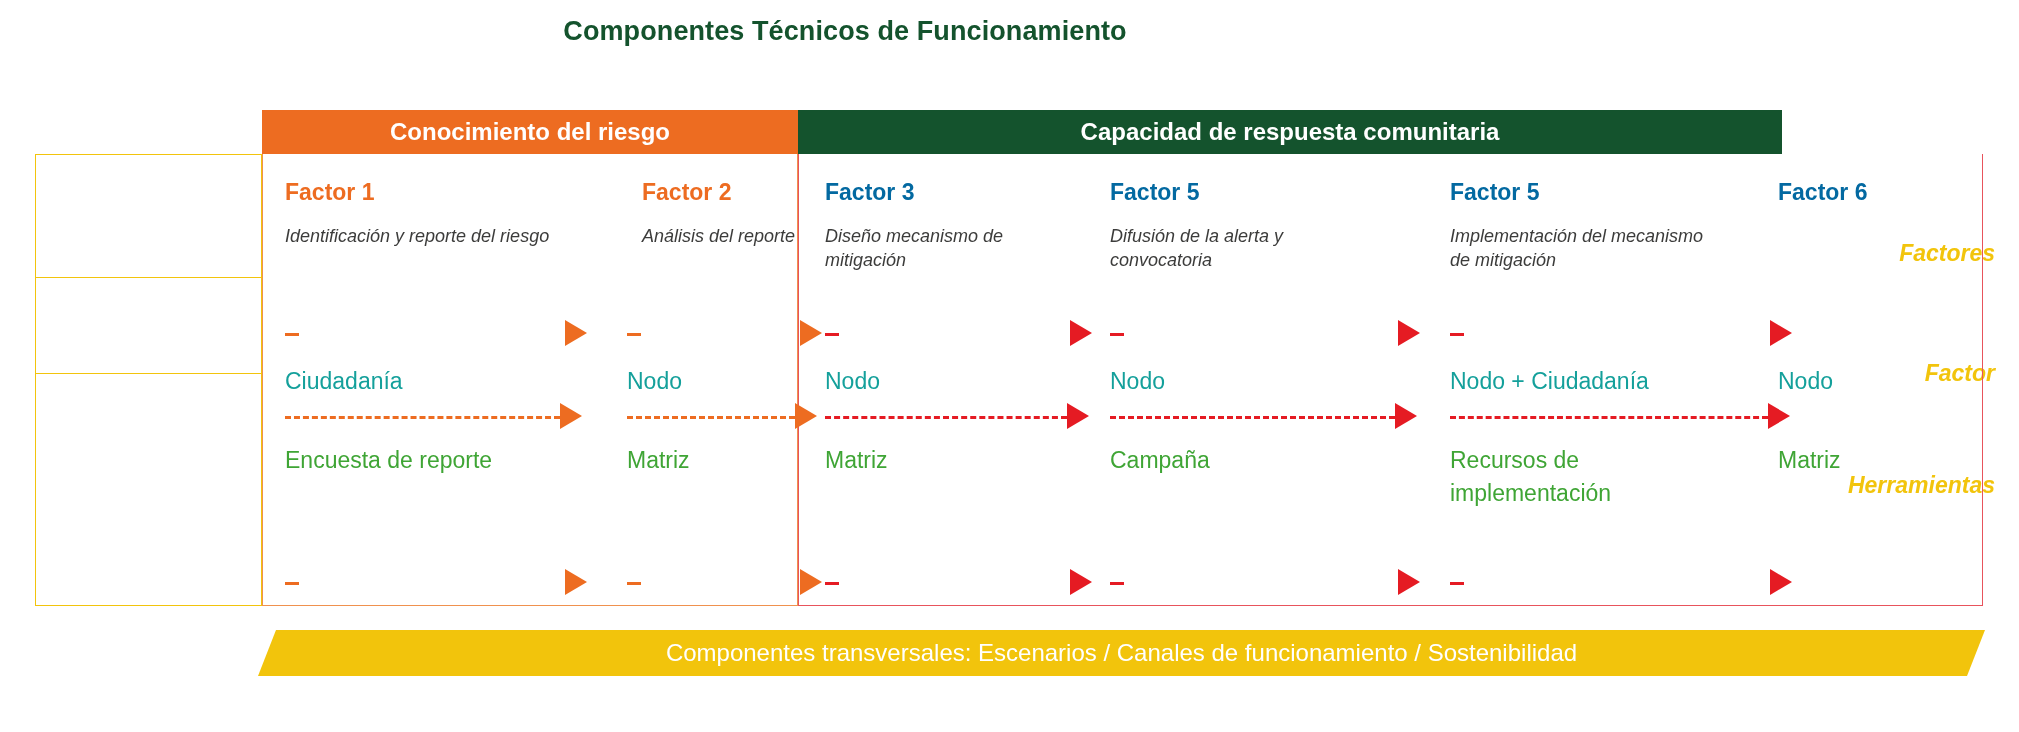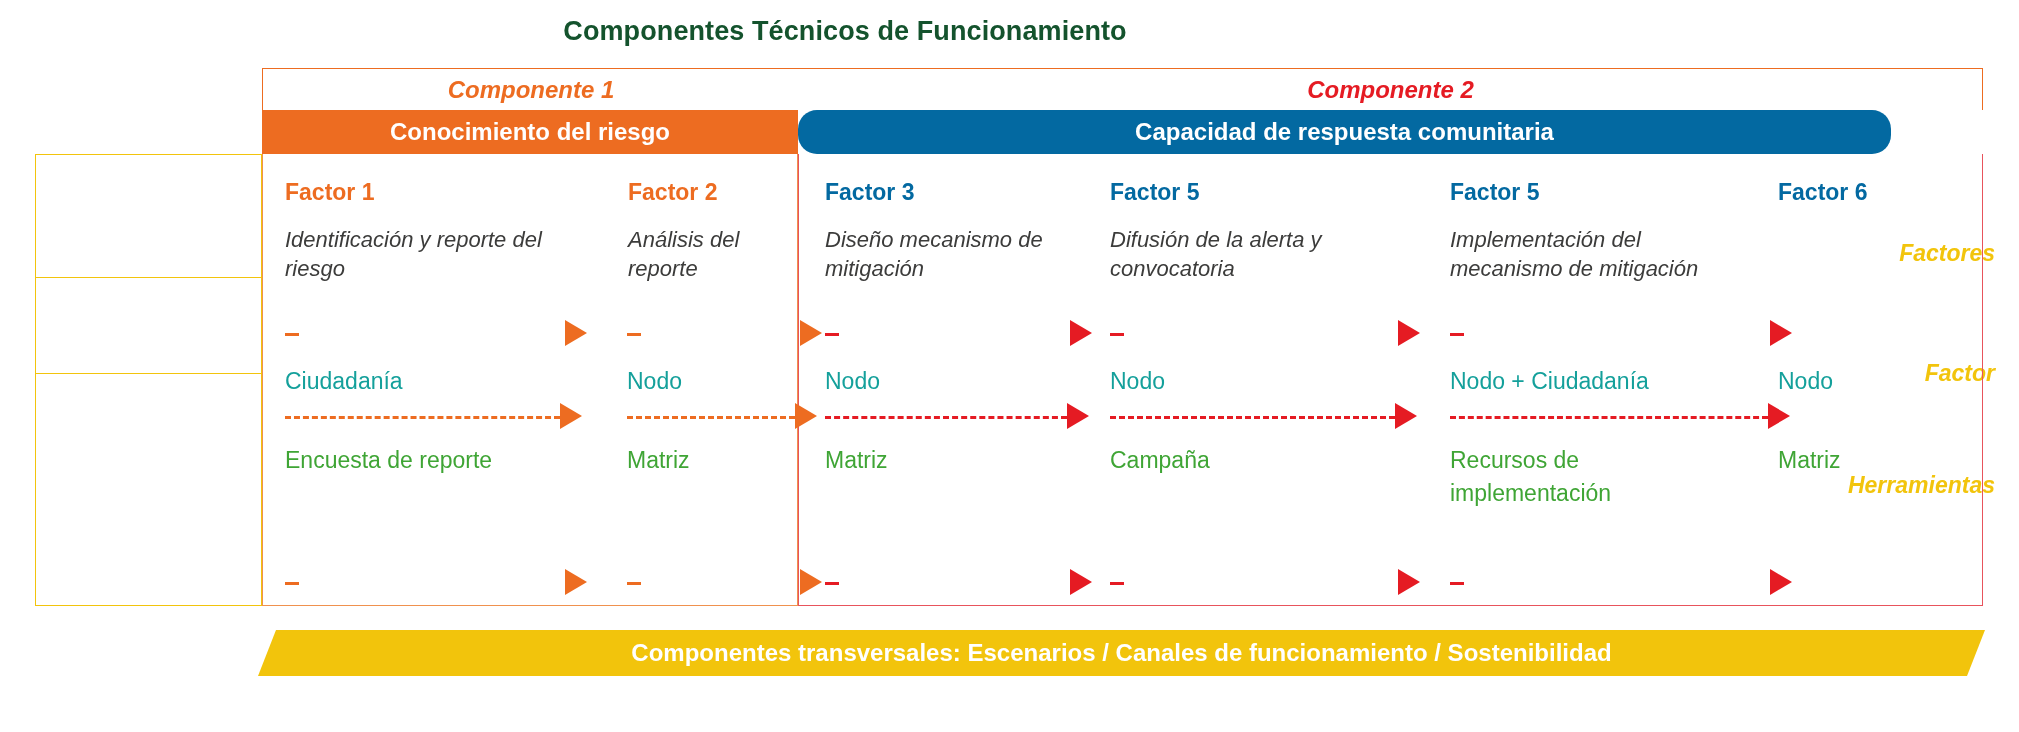--- a/index.html
+++ b/index.html
@@ -34,21 +34,21 @@
   .comp-band .seg-1{left:0;width:536px;color:#ED6C21;}
   .comp-band .seg-2{left:536px;right:0;color:#E51B23;}
 
   
   .hdr-bar{
     position:absolute;top:110px;height:44px;
     display:flex;align-items:center;justify-content:center;
     color:#fff;font-weight:bold;font-size:24px;
   }
   .hdr-1{left:262px;width:536px;background:#ED6C21;}
-  .hdr-2{left:798px;width:1093px;background:#0369a1;border-radius:19px;}
+  .hdr-2{left:798px;width:984px;background:#14532d;}
 
   
   .frame-left{           
     position:absolute;left:35px;top:154px;width:227px;height:452px;
     border:1.5px solid #F2C40C;box-sizing:border-box;
   }
   .frame-left .divider{
     position:absolute;left:0;right:0;height:0;border-top:1.5px solid #F2C40C;
   }
   .frame-c1{
@@ -63,21 +63,21 @@
   
   .row-label{
     position:absolute;right:24px;
     color:#F2C40C;font-weight:bold;font-style:italic;font-size:23px;
     white-space:nowrap;text-align:right;
   }
 
   
   .cell{position:absolute;}
   .factor-title{font-weight:bold;font-size:23px;margin-bottom:20px;line-height:1.1;}
-  .factor-desc{font-style:italic;font-size:22px;color:#3C3C3B;line-height:1.32;}
+  .factor-desc{font-style:italic;font-size:18px;color:#3C3C3B;line-height:1.32;}
   .actor-text{font-size:23px;color:#14A09B;line-height:1.3;}
   .tool-text{font-size:23px;color:#3FA535;line-height:1.42;}
   .c-orange{color:#ED6C21;}
   .c-red{color:#0369a1;}
 
   
   .dash-row{position:absolute;height:0;}
   .dash-seg{
     position:absolute;top:0;height:0;
     border-top:3px dashed currentColor;
@@ -96,54 +96,50 @@
   .r{color:#E51B23;}
 
   
   .ribbon{
     position:absolute;left:258px;top:630px;width:1727px;height:46px;
     background:#F2C40C;
     clip-path:polygon(18px 0, 100% 0, calc(100% - 18px) 100%, 0 100%);
     display:flex;align-items:center;justify-content:center;
   }
   .ribbon span{
-    color:#fff;font-weight:bold;font-size:24px;white-space:nowrap;
+    color:#fff;font-weight:normal;font-size:24px;white-space:nowrap;
   }
 </style>
 </head>
 <body>
 
 <div class="root">
 
   <div class="main-title">Componentes Técnicos de Funcionamiento</div>
 
-  <div class="comp-band">
-    <div class="seg seg-1">Componente 1</div>
-    <div class="seg seg-2">Componente 2</div>
-  </div>
 
   <div class="hdr-bar hdr-1">Conocimiento del riesgo</div>
   <div class="hdr-bar hdr-2">Capacidad de respuesta comunitaria</div>
 
   <div class="frame-left">
     <div class="divider" style="top:122px"></div>
     <div class="divider" style="top:218px"></div>
   </div>
   <div class="row-label" style="top:240px">Factores</div>
   <div class="row-label" style="top:360px">Factor</div>
   <div class="row-label" style="top:472px">Herramientas</div>
 
   <div class="frame-c1"></div>
   <div class="frame-c2"></div>
 
   <div class="cell" style="left:285px;top:180px;width:300px">
     <div class="factor-title c-orange">Factor 1</div>
     <div class="factor-desc">Identificación y reporte del riesgo</div>
   </div>
-  <div class="cell" style="left:628px;top:180px;width:160px">
+  <div class="cell" style="left:642px;top:180px;width:160px">
     <div class="factor-title c-orange">Factor 2</div>
     <div class="factor-desc">Análisis del reporte</div>
   </div>
   <div class="cell" style="left:825px;top:180px;width:250px">
     <div class="factor-title c-red">Factor 3</div>
     <div class="factor-desc">Diseño mecanismo de mitigación</div>
   </div>
   <div class="cell" style="left:1110px;top:180px;width:240px">
     <div class="factor-title c-red">Factor 5</div>
     <div class="factor-desc">Difusión de la alerta y convocatoria</div>

